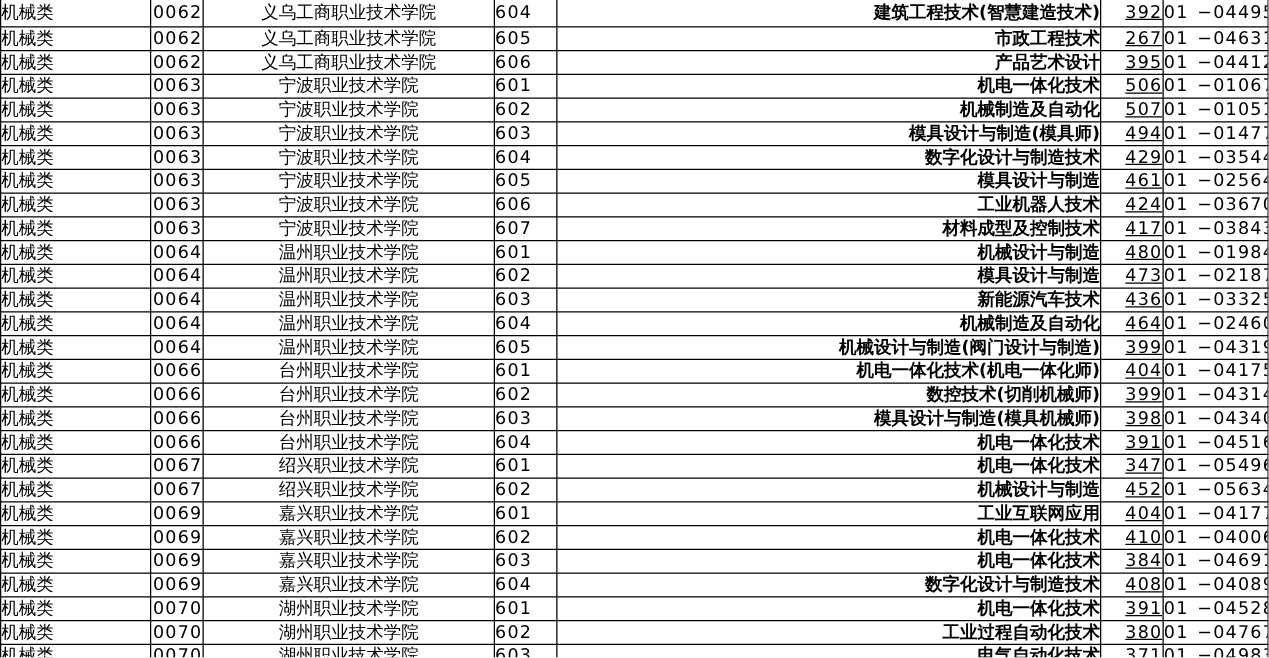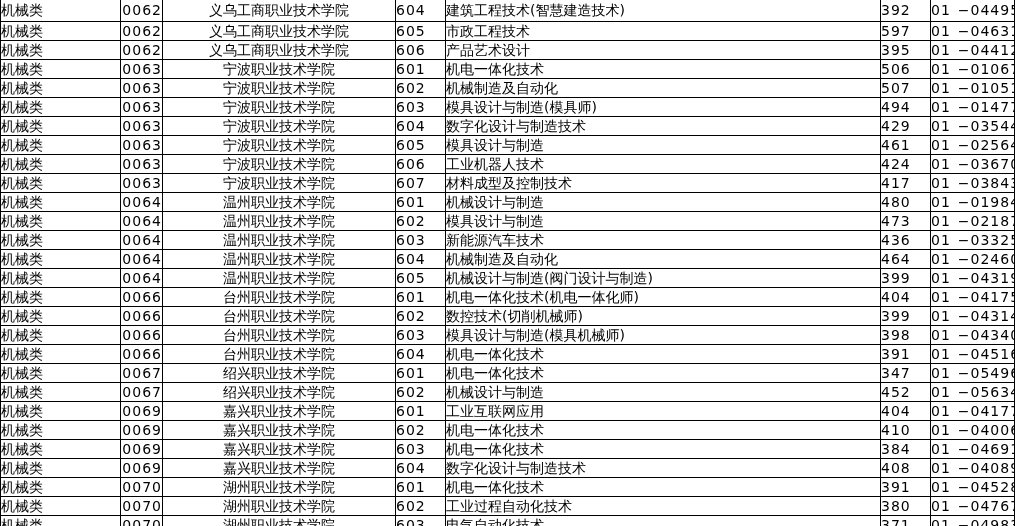--- a/index.html
+++ b/index.html
@@ -41,22 +41,22 @@
   col.c2 { width: 42px; }
   col.c3 { width: 233px; }
   col.c4 { width: 50px; }
   col.c5 { width: 435px; }
   col.c6 { width: 50px; }
   col.c7 { width: 84px; }
   td.c1 { text-align: left; padding-left: 7px; }
   td.c2 { text-align: right; padding-left: 2px; letter-spacing: 1px; }
   td.c3 { text-align: center; padding-left: 5px; }
   td.c4 { text-align: left; letter-spacing: 1px; }
-  td.c5 { text-align: left; padding-left: 6px; }
-  td.c6 { text-align: left; letter-spacing: 1px; }
+  td.c5 { text-align: right; padding-left: 6px; font-weight: bold; }
+  td.c6 { text-align: right; letter-spacing: 1px; text-decoration: underline; }
   td.c7 { text-align: center; letter-spacing: 1px; }
   td.c7 .rank-value { margin-left: 7px; }
 </style>
 </head>
 <body>
 
 <div class="page">
   <table class="score-table">
     <colgroup>
       <col class="c1">
@@ -78,21 +78,21 @@
     <td class="c7">
       <span class="plan-number">01</span><span class="rank-value">−04495</span>
     </td>
   </tr>
         <tr>
     <td class="c1">机械类</td>
     <td class="c2">0062</td>
     <td class="c3">义乌工商职业技术学院</td>
     <td class="c4">605</td>
     <td class="c5">市政工程技术</td>
-    <td class="c6">597</td>
+    <td class="c6">267</td>
     <td class="c7">
       <span class="plan-number">01</span><span class="rank-value">−04631</span>
     </td>
   </tr>
         <tr>
     <td class="c1">机械类</td>
     <td class="c2">0062</td>
     <td class="c3">义乌工商职业技术学院</td>
     <td class="c4">606</td>
     <td class="c5">产品艺术设计</td>

